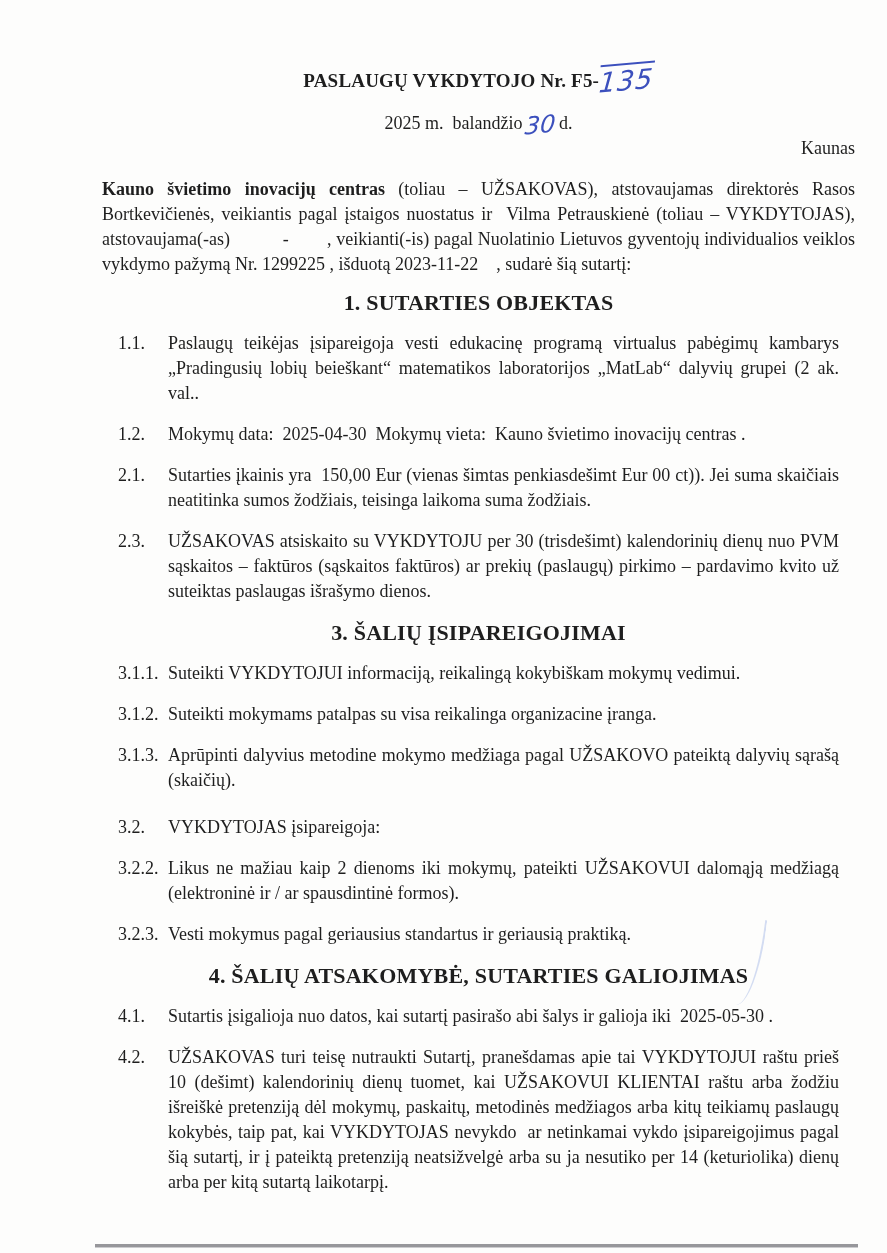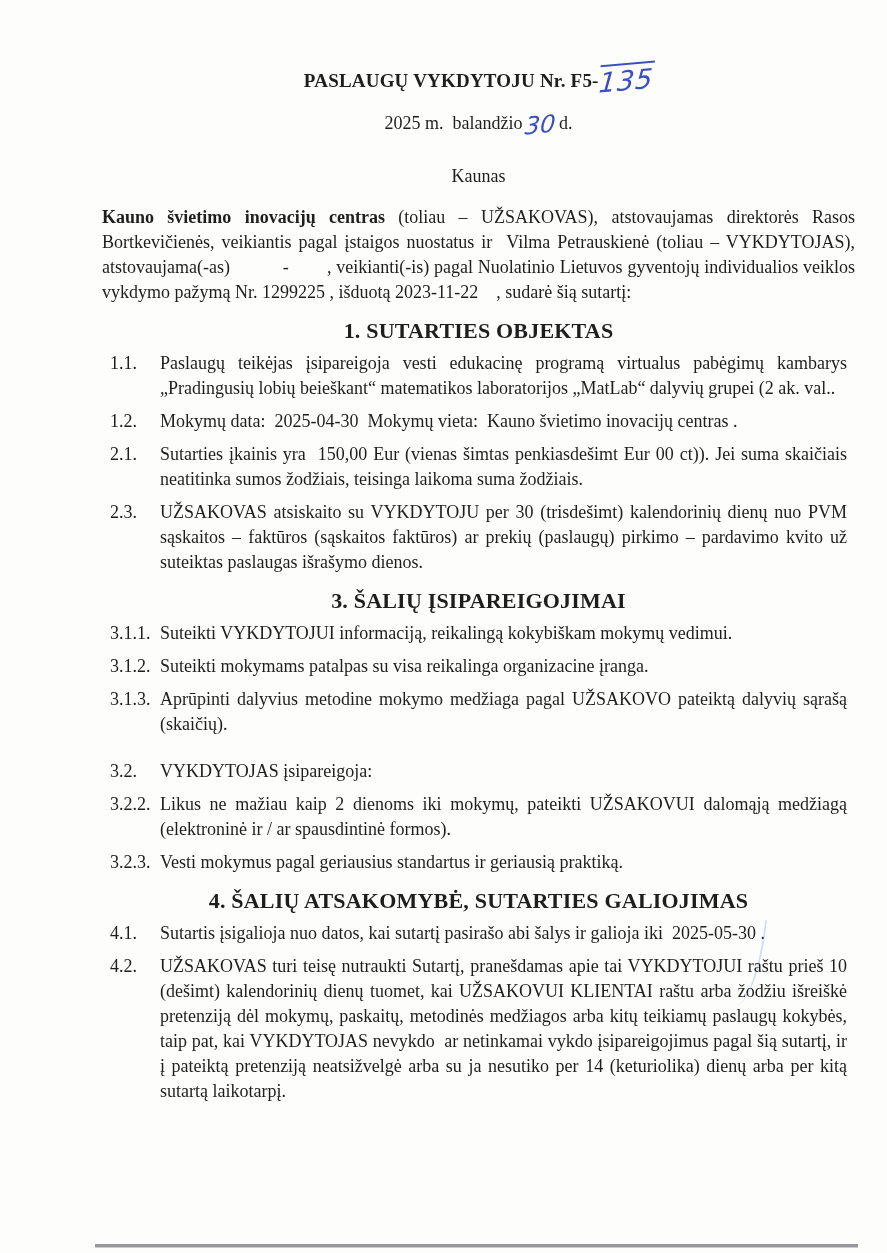--- a/index.html
+++ b/index.html
@@ -10,38 +10,38 @@
     background:#fdfdfc;
     color:#1e1e1e;
     font-family:"Liberation Serif","DejaVu Serif",serif;
     font-size:18px; line-height:25px;
     overflow:hidden;
   }
   .content { padding:68px 32px 0 102px; }
 
   .doc-title { text-align:center; font-weight:bold; font-size:19px; letter-spacing:0.2px; }
   .doc-date  { text-align:center; margin-top:18px; }
-  .doc-city  { text-align:center;margin-top:28px; }
+  .doc-city  { text-align:right; }
 
   .hw {
     display:inline-block;
     color:#3c50bd;
     font-family:"DejaVu Sans",sans-serif;
     font-style:italic;
     transform:rotate(-5deg) skewX(-10deg);
     font-weight:normal;
   }
   .hw-num { font-size:27px; line-height:20px; vertical-align:-3px; letter-spacing:1px; text-decoration:overline; text-decoration-thickness:2px; }
   .hw-day { font-size:24px; line-height:20px; vertical-align:-4px; margin:0 3px; }
 
   .intro { margin:16px 0 0 0; text-align:justify;font-family:Liberation Serif, serif; }
 
   .sec-h { margin:13px 0 8px 0; text-align:center; font-size:22px; font-weight:bold; letter-spacing:0.2px; }
 
-  .clause { margin:8px; padding-left:50px; text-indent:-50px; text-align:justify; }
+  .clause { margin:16px; padding-left:50px; text-indent:-50px; text-align:justify; }
   .clause .num { display:inline-block; width:50px; text-indent:0; }
   .gap-above { margin-top:22px; }
 
   .ink-smudge {
     position:absolute; left:732px; top:918px;
     width:28px; height:88px;
     border-right:2px solid rgba(105,135,215,0.28);
     border-radius:0 0 70% 0 / 0 0 95% 0;
     transform:rotate(7deg);
     pointer-events:none;
@@ -53,21 +53,21 @@
     border-bottom:1px solid #cccccf;
   }
 </style>
 </head>
 <body>
 
 <div class="page">
   <div class="content">
 
     <div class="doc-title">
-      <span>PASLAUGŲ VYKDYTOJU Nr. F5-</span><span class="hw hw-num">135</span>
+      <span>PASLAUGŲ VYKDYTOJO Nr. F5-</span><span class="hw hw-num">135</span>
     </div>
 
     <div class="doc-date">
       <span>2025 m.&nbsp; balandžio</span><span class="hw hw-day">30</span><span>d.</span>
     </div>
 
     <div class="doc-city">Kaunas</div>
 
     <p class="intro"><b>Kauno švietimo inovacijų centras</b><span> (toliau – UŽSAKOVAS), atstovaujamas direktorės Rasos Bortkevičienės, veikiantis pagal įstaigos nuostatus ir &nbsp;Vilma Petrauskienė (toliau – VYKDYTOJAS), atstovaujama(-as)&nbsp;&nbsp;&nbsp;&nbsp;&nbsp;&nbsp;&nbsp;&nbsp;&nbsp;&nbsp;&nbsp;-&nbsp;&nbsp;&nbsp;&nbsp;&nbsp;&nbsp;&nbsp;&nbsp;, veikianti(-is) pagal Nuolatinio Lietuvos gyventojų individualios veiklos vykdymo pažymą Nr. 1299225 , išduotą 2023-11-22&nbsp;&nbsp;&nbsp;&nbsp;, sudarė šią sutartį:</span></p>
 

